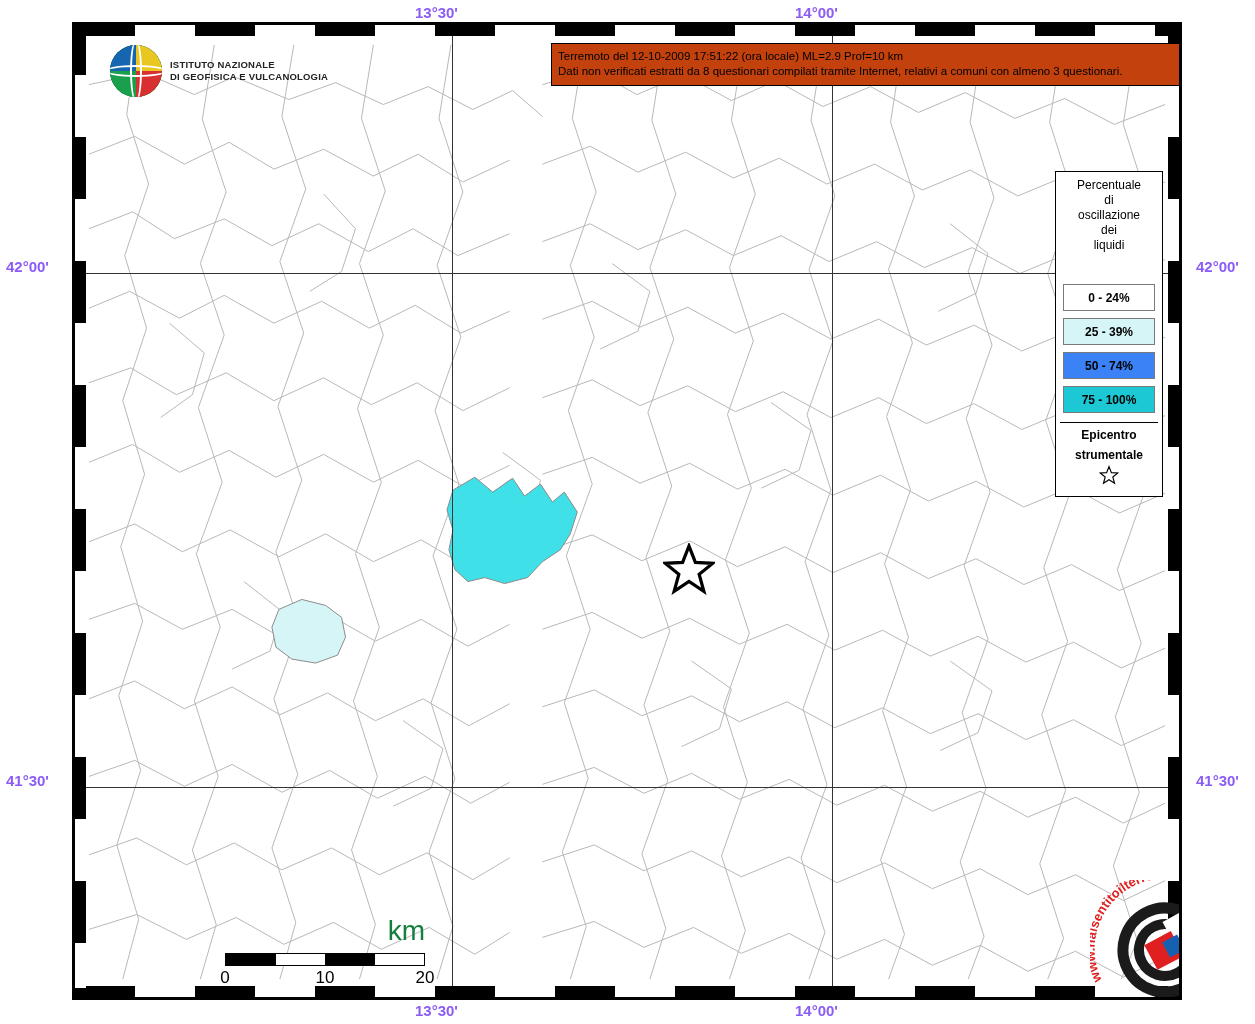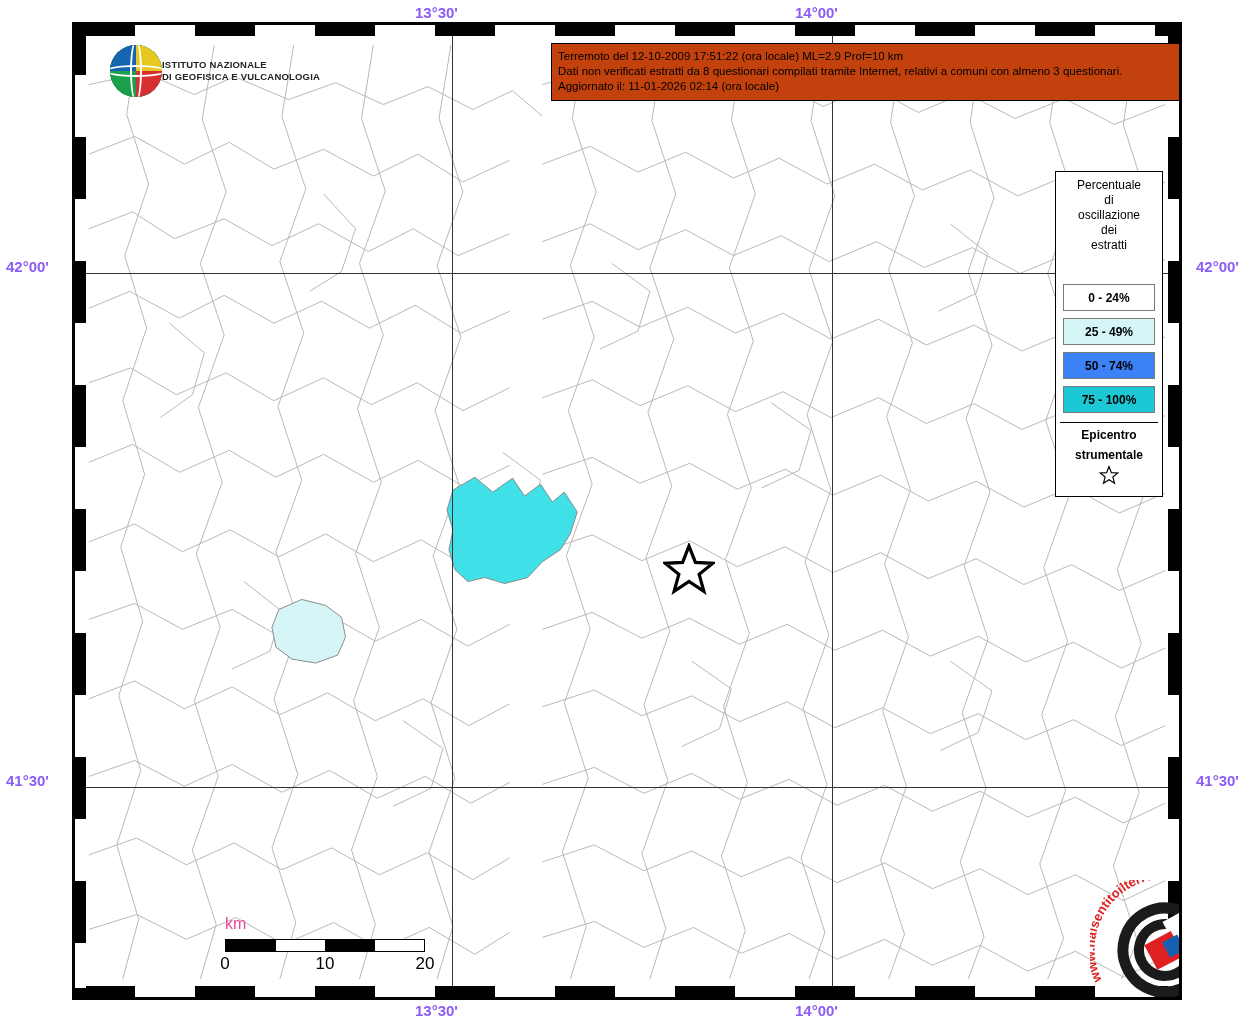--- a/index.html
+++ b/index.html
@@ -104,20 +104,21 @@
     stroke-width: 1;
   }
 
   
   #ingv-logo {
     position: absolute;
     left: 35px;
     top: 20px;
     display: flex;
     align-items: center;
+    gap: 8px;
   }
   #ingv-logo .globe {
     width: 52px;
     height: 52px;
     border-radius: 50%;
     background: #1a7f3c;
     position: relative;
     overflow: hidden;
     box-shadow: inset 0 0 0 1px #0a5c28;
   }
@@ -239,23 +240,23 @@
   }
 
   
   #scalebar {
     position: absolute;
     left: 150px;
     top: 890px;
     width: 200px;
   }
   #scalebar .km-label {
-    text-align: left;
-    font-size: 16px;
-    color: #ec4899;
+    text-align: right;
+    font-size: 28px;
+    color: #15803d;
     margin-bottom: 6px;
   }
   #scalebar .bar {
     display: flex;
     height: 11px;
     border: 1px solid #000;
     box-sizing: content-box;
   }
   #scalebar .bar div { height: 100%; }
   #scalebar .seg-b { background: #000; }
@@ -419,32 +420,31 @@
       </div>
       <div class="logo-text">
         <div>ISTITUTO NAZIONALE</div>
         <div>DI GEOFISICA E VULCANOLOGIA</div>
       </div>
     </div>
 
     <div id="info-box">
       <div>Terremoto del 12-10-2009 17:51:22 (ora locale) ML=2.9 Prof=10 km</div>
       <div>Dati non verificati estratti da 8 questionari compilati tramite Internet, relativi a comuni con almeno 3 questionari.</div>
-      <div>Aggiornato il: 11-01-2026 02:14 (ora locale)</div>
     </div>
 
     <div id="legend">
       <div class="legend-title">Percentuale</div>
       <div class="legend-title">di</div>
       <div class="legend-title">oscillazione</div>
       <div class="legend-title">dei</div>
-      <div class="legend-title">estratti</div>
+      <div class="legend-title">liquidi</div>
 
       <div class="swatch sw0">0 - 24%</div>
-      <div class="swatch sw1">25 - 49%</div>
+      <div class="swatch sw1">25 - 39%</div>
       <div class="swatch sw2">50 - 74%</div>
       <div class="swatch sw3">75 - 100%</div>
 
       <div class="legend-sep"></div>
       <div class="epi-title">Epicentro</div>
       <div class="epi-title">strumentale</div>
       <div class="epi-star">
         <svg width="20" height="20" viewBox="0 0 24 24" aria-hidden="true">
           <polygon points="12,2 14.9,9.2 22.6,9.6 16.6,14.4 18.6,21.9 12,17.6 5.4,21.9 7.4,14.4 1.4,9.6 9.1,9.2" fill="#ffffff" stroke="#000000" stroke-width="1.4"></polygon>
         </svg>

